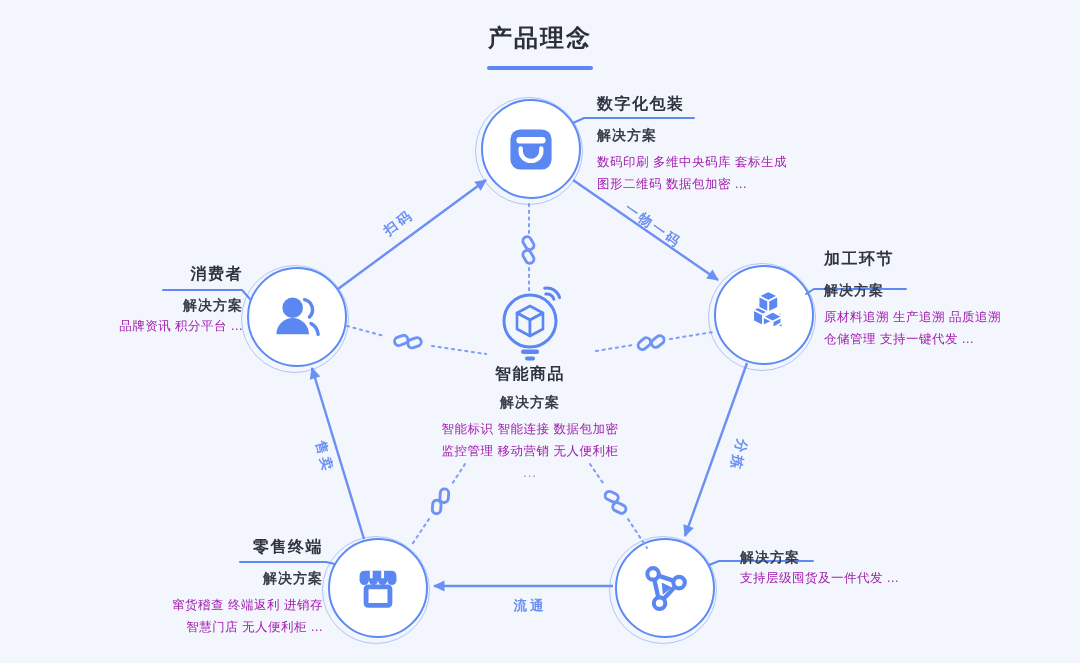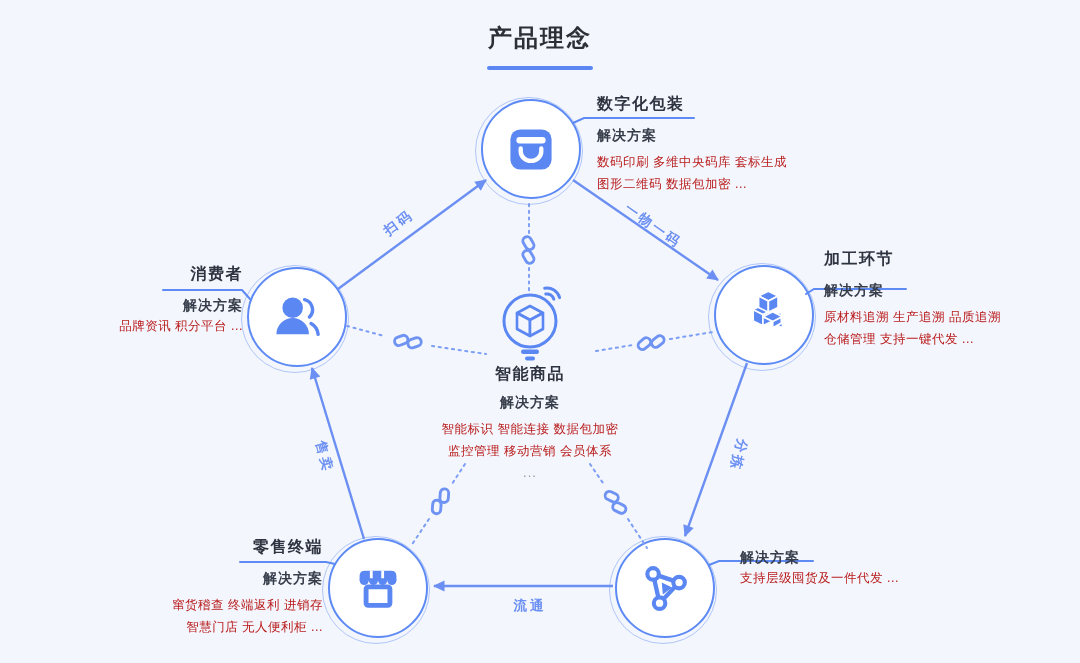--- a/index.html
+++ b/index.html
@@ -24,21 +24,21 @@
   #c-channel{left:615px;top:538px;}
   .circle svg{width:52px;height:52px;}
 
   
   #overlay{position:absolute;left:0;top:0;z-index:3;pointer-events:none;}
 
   
   .nt{position:absolute;z-index:4;}
   .nt-title{font-size:16px;font-weight:bold;color:#2e3340;letter-spacing:1.5px;}
   .nt-sol{font-size:14px;font-weight:bold;color:#363c49;margin-top:12px;letter-spacing:1px;}
-  .nt-desc{font-size:12.5px;color:#b91c1c;line-height:1.78;margin-top:5px;letter-spacing:.5px;}
+  .nt-desc{font-size:12.5px;color:#a21caf;line-height:1.78;margin-top:5px;letter-spacing:.5px;}
   .nt-desc.first{margin-top:6px;}
   #t-packaging{left:597px;top:94px;width:260px;}
   #t-processing{left:813px;top:249px;width:260px;padding-left:11px;}
   #t-consumer{left:13px;top:264px;width:230px;text-align:right;}
   #t-retail{left:93px;top:537px;width:230px;text-align:right;}
   #t-channel{left:740px;top:537px;width:260px;}
 
   
   #t-center{left:400px;top:364px;width:260px;text-align:center;}
   #t-center .nt-title{font-size:16px;}
@@ -216,21 +216,21 @@
 
   <div class="nt" id="t-channel">
     <div class="nt-sol">解决方案</div>
     <div class="nt-desc" style="margin-top:0;">支持层级囤货及一件代发 ...</div>
   </div>
 
   <div class="nt" id="t-center">
     <div class="nt-title">智能商品</div>
     <div class="nt-sol">解决方案</div>
     <div class="nt-desc first">智能标识 智能连接 数据包加密</div>
-    <div class="nt-desc" style="margin-top:0;">监控管理 移动营销 会员体系</div>
+    <div class="nt-desc" style="margin-top:0;">监控管理 移动营销 无人便利柜</div>
     <div class="nt-dots">...</div>
   </div>
 
   <span class="flow" id="fl-0">扫码</span>
   <span class="flow" id="fl-1">一物一码</span>
   <span class="flow" id="fl-2">分拣</span>
   <span class="flow" id="fl-3">流通</span>
   <span class="flow" id="fl-4">售卖</span>
 
 </div>

